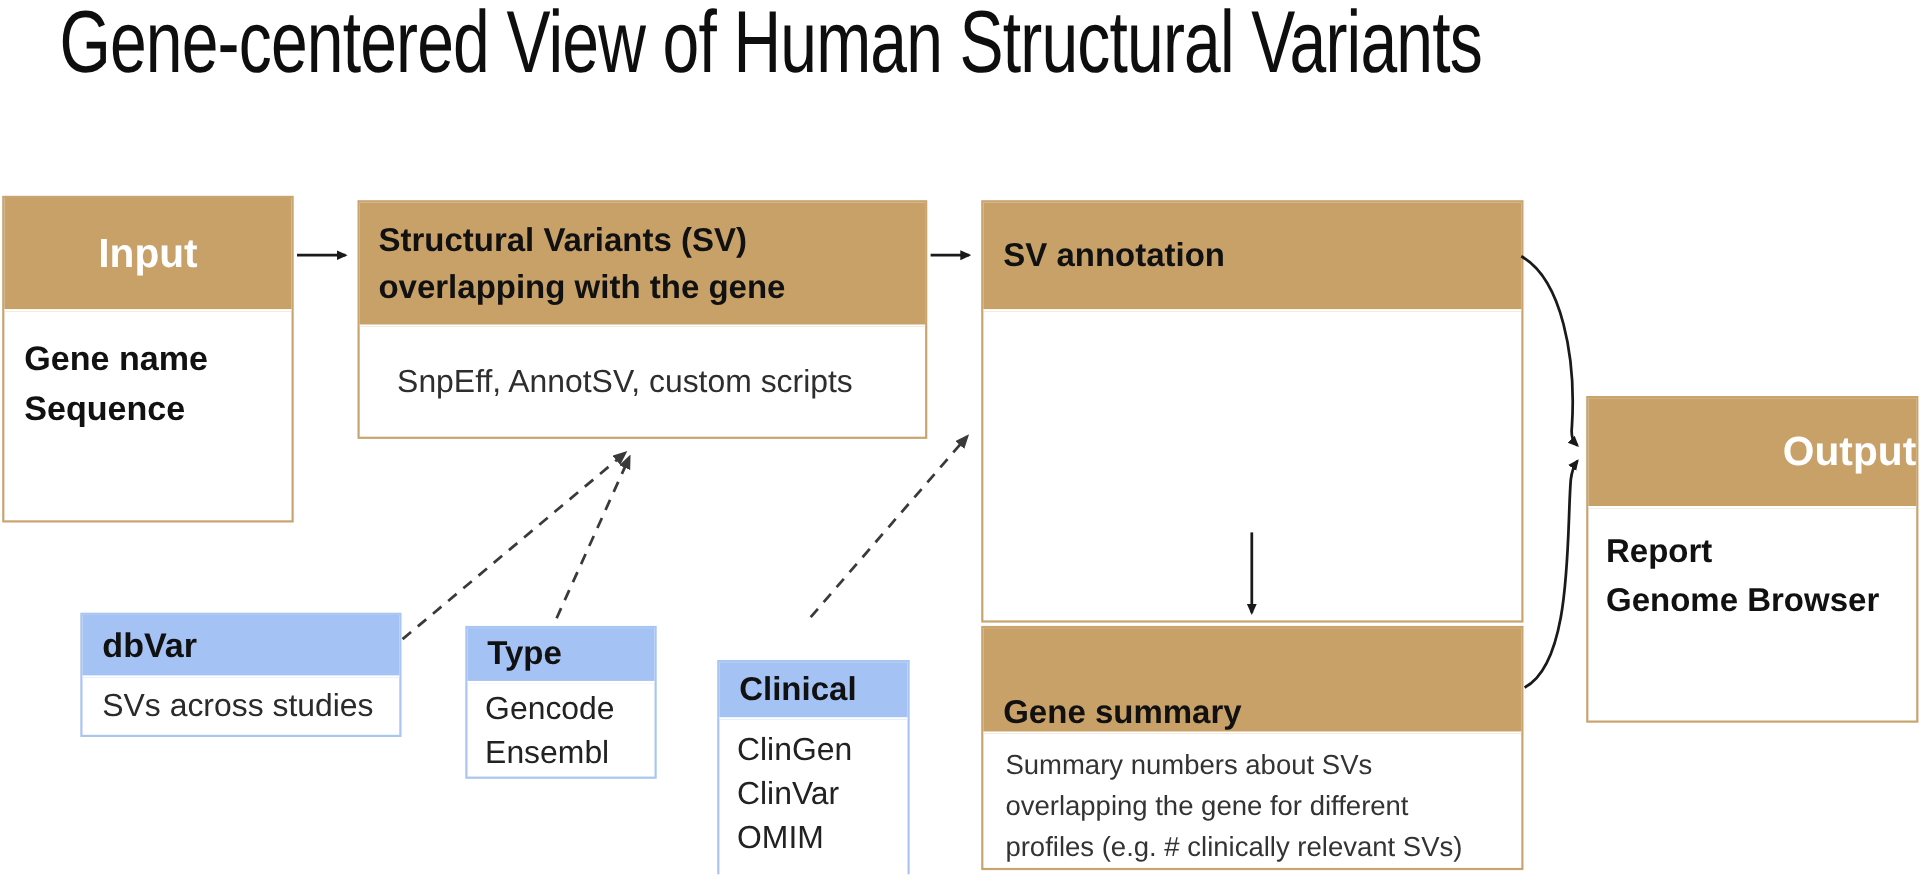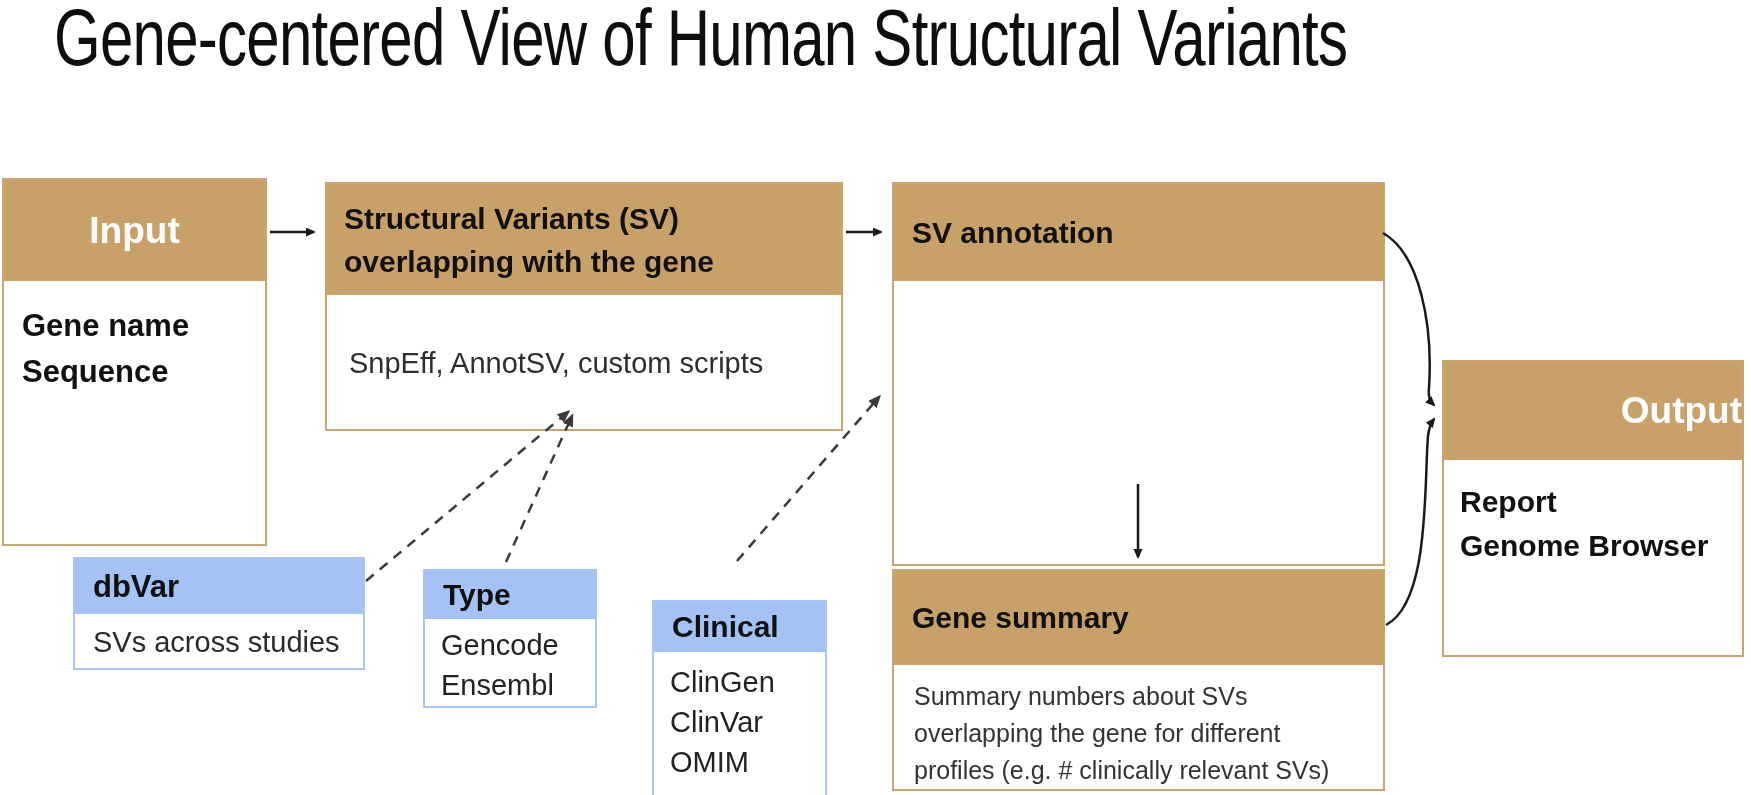--- a/index.html
+++ b/index.html
@@ -20,42 +20,42 @@
   .box .bd{box-sizing:border-box;flex:1;}
   .pre{white-space:pre-line;}
   
   .tan{border:2px solid #c9a46f;}
   .tan .hd{background:#c8a169;border-bottom:2px solid #fff;}
   
   .blue{border:2px solid #a9c6f0;}
   .blue .hd{background:#a4c2f4;border-bottom:2px solid #fff;}
 
   
-  #box-input{left:2px;top:178px;width:265px;height:368px;justify-content:space-between;}
+  #box-input{left:2px;top:178px;width:265px;height:297px;justify-content:space-between;}
   #box-input .hd{height:103px;}
   #box-input .hd .t{font-size:37px;font-weight:700;color:#fff;text-align:center;}
   #box-input .bd{padding:20px 0 0 18px;font-size:31px;font-weight:700;color:#111;line-height:46px;}
 
-  #box-sv{left:325px;top:182px;width:518px;height:249px;}
+  #box-sv{left:325px;top:182px;width:518px;height:217px;}
   #box-sv .hd{height:113px;padding-left:17px;}
   #box-sv .hd .t{font-size:30px;font-weight:700;color:#111;line-height:43px;}
-  #box-sv .bd{display:flex;align-items:center;padding-left:22px;font-size:29px;color:#2e2e2e;}
+  #box-sv .bd{display:flex;align-items:center;padding-left:34px;font-size:29px;color:#2e2e2e;}
 
   #box-svann{left:892px;top:182px;width:493px;height:384px;}
   #box-svann .hd{height:99px;padding-left:18px;}
   #box-svann .hd .t{font-size:30px;font-weight:700;color:#111;}
   #box-svann .bd{padding:32px 10px 0 20px;font-size:26px;color:#333;line-height:38px;}
 
   #box-output{left:1442px;top:360px;width:302px;height:297px;}
   #box-output .hd{height:100px;}
   #box-output .hd .t{font-size:37px;font-weight:700;color:#fff;text-align:right;}
   #box-output .bd{padding:18px 0 0 16px;font-size:30px;font-weight:700;color:#111;line-height:44px;}
 
   #box-gsum{left:892px;top:569px;width:493px;height:222px;}
-  #box-gsum .hd{height:101px;padding-left:18px;}
+  #box-gsum .hd{height:101px;padding-left:18px;justify-content:flex-end;}
   #box-gsum .hd .t{font-size:30px;font-weight:700;color:#111;}
   #box-gsum .bd{padding:11px 10px 0 20px;font-size:25px;color:#333;line-height:37px;}
 
   #box-dbvar{left:73px;top:557px;width:292px;height:113px;}
   #box-dbvar .hd{height:57px;padding-left:18px;}
   #box-dbvar .hd .t{font-size:31px;font-weight:700;color:#111;}
   #box-dbvar .bd{display:flex;align-items:center;padding-left:18px;font-size:29px;color:#2b2b2b;}
 
   #box-gene{left:423px;top:569px;width:174px;height:139px;}
   #box-gene .hd{height:50px;padding-left:18px;}

